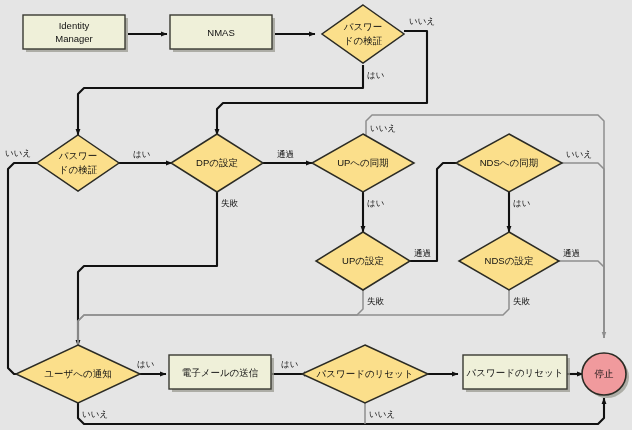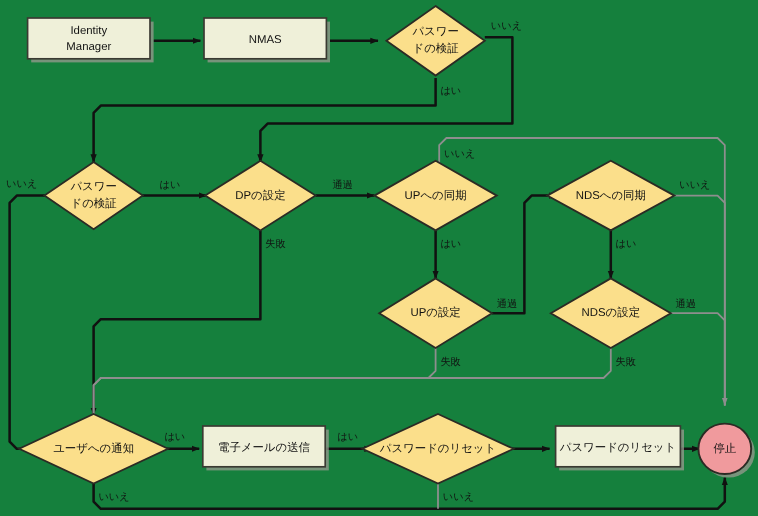--- a/index.html
+++ b/index.html
@@ -4,21 +4,21 @@
 <style>
   html, body {
     margin: 0;
     padding: 0;
     background: #ffffff;
   }
   #canvas-wrap {
     position: relative;
     width: 632px;
     height: 430px;
-    background: #15803d;
+    background: #e5e5e5;
     overflow: hidden;
     font-family: "Liberation Sans", "DejaVu Sans", sans-serif;
   }
   svg#flow {
     display: block;
     width: 632px;
     height: 430px;
   }
   .node-box {
     fill: #eff0d9;

